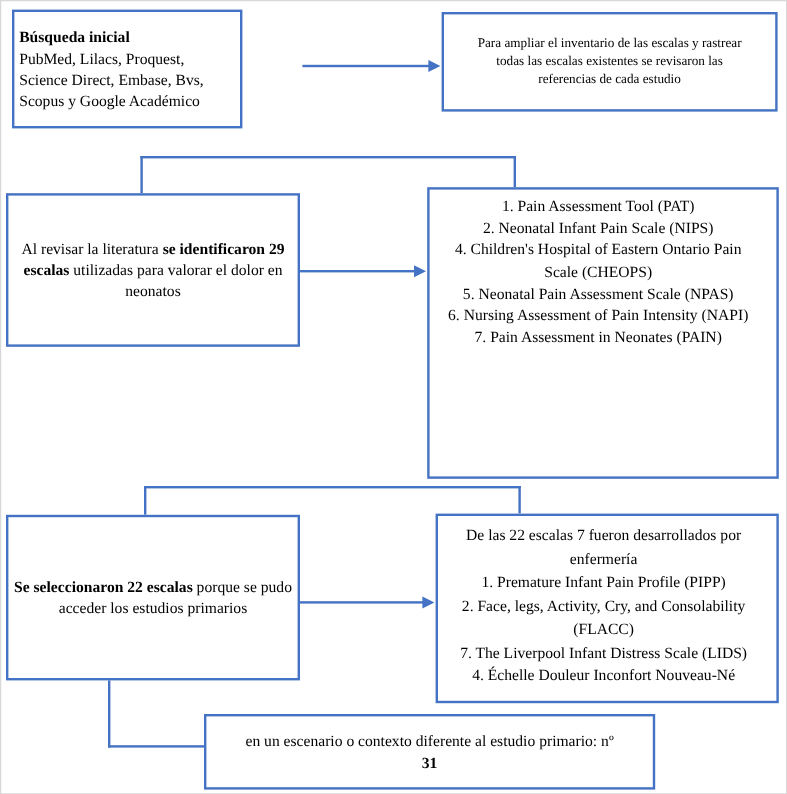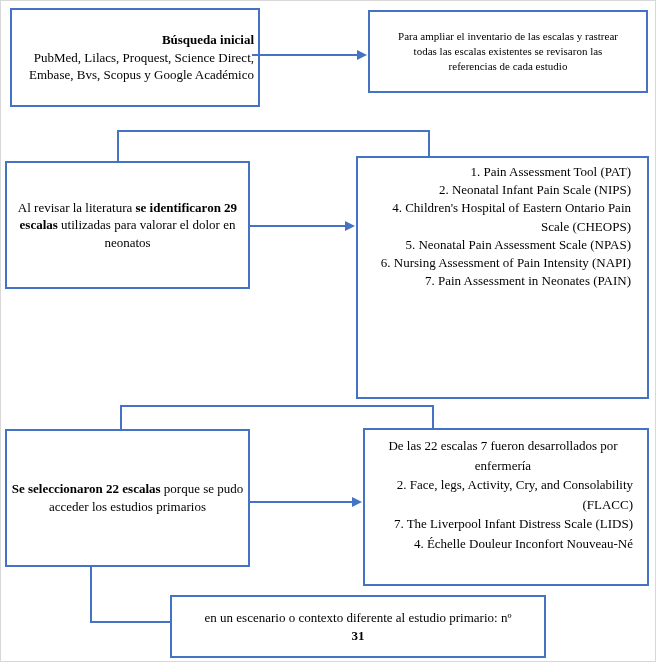--- a/index.html
+++ b/index.html
@@ -20,31 +20,31 @@
     border: 2px solid var(--blue);
     background: #ffffff;
     display: flex;
     flex-direction: column;
     justify-content: center;
     font-size: 13px;
     line-height: 1.35;
   }
   .bold { font-weight: bold; }
   .center { text-align: center; }
-  .left { text-align: right; }
+  .left { text-align: center; }
   .line { position: absolute; background: var(--blue); }
   .arrowhead {
     position: absolute;
     width: 0; height: 0;
     border-top: 5px solid transparent;
     border-bottom: 5px solid transparent;
     border-left: 10px solid var(--blue);
   }
 
-  #box-search     { left: 10px;  top: 8px;   width: 250px; height: 99px;  text-align: right; padding: 0 4px; }
+  #box-search     { left: 10px;  top: 8px;   width: 192px; height: 99px;  text-align: left; padding: 0 4px; }
   #box-expand     { left: 368px; top: 10px;  width: 280px; height: 83px;  text-align: center; padding: 0 22px; font-size: 11px; }
   #box-identified { left: 5px;   top: 161px; width: 245px; height: 128px; text-align: center; padding: 0 2px; }
   #box-noaccess   { left: 356px; top: 156px; width: 293px; height: 243px; justify-content: flex-start; padding: 5px 16px 4px 8px; line-height: 1.4; }
   #box-selected   { left: 5px;   top: 429px; width: 245px; height: 138px; text-align: center; padding: 0 2px; }
   #box-nursing    { left: 363px; top: 428px; width: 286px; height: 158px; justify-content: flex-start; padding: 6px 14px 4px 8px; line-height: 1.5; }
   #box-validation { left: 170px; top: 595px; width: 376px; height: 63px;  text-align: center; padding: 0 12px; }
 
   
   #arrow1-shaft { left: 252px; top: 54px;  width: 106px; height: 2px; }
   #arrow1-head  { left: 357px; top: 50px; }
@@ -107,20 +107,21 @@
   <div class="line" id="elbowB-v2"></div>
 
   <div class="box" id="box-selected">
     <div>
       <span class="bold">Se seleccionaron 22 escalas</span><span> porque se pudo acceder los estudios primarios</span>
     </div>
   </div>
 
   <div class="box" id="box-nursing">
     <div class="center">De las 22 escalas 7 fueron desarrollados por enfermería</div>
+    <div class="left">1. Premature Infant Pain Profile (PIPP)</div>
     <div class="left">2. Face, legs, Activity, Cry, and Consolability (FLACC)</div>
     <div class="left">7. The Liverpool Infant Distress Scale (LIDS)</div>
     <div class="left">4. Échelle Douleur Inconfort Nouveau-Né</div>
   </div>
 
   <div class="line" id="arrow3-shaft"></div>
   <div class="arrowhead" id="arrow3-head"></div>
 
   <div class="line" id="elbowC-v"></div>
   <div class="line" id="elbowC-h"></div>

